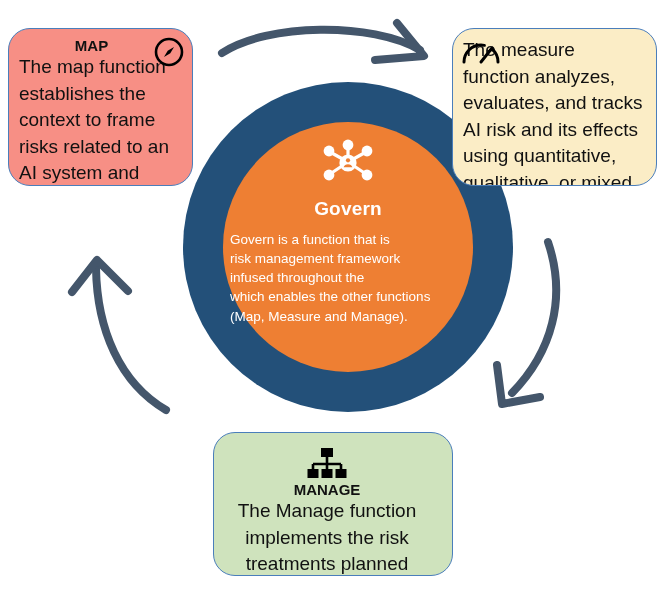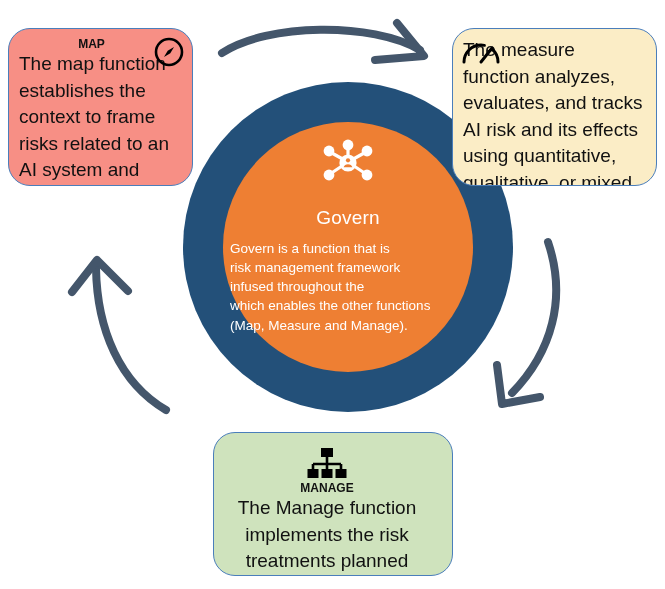--- a/index.html
+++ b/index.html
@@ -31,39 +31,39 @@
     border-radius:50%;
     background:#ee7f33;
     z-index:11;
     display:flex;flex-direction:column;
     align-items:center;
     padding-top:16px;
     box-sizing:border-box;
   }
   .govern-icon{width:56px;height:50px;display:block;}
   .govern-title{
-    color:#ffffff;font-weight:normal;font-size:19px;
-    margin-top:19px;letter-spacing:.2px;
+    color:#ffffff;font-weight:bold;font-size:19px;
+    margin-top:10px;letter-spacing:.2px;
   }
   .govern-body{
     color:#ffffff;font-size:13.5px;line-height:1.42;
     text-align:left;margin-top:10px;width:236px;
   }
   .govern-body div{white-space:nowrap;}
 
   
   .box{
     position:absolute;
     border:1.3px solid #4a7ebb;
     border-radius:22px;
     box-sizing:border-box;
     z-index:20;
     overflow:hidden;
   }
-  .box-title{font-weight:bold;font-size:12px;color:#111;}
+  .box-title{font-weight:bold;font-size:15px;color:#111;}
   .box-body{font-size:19px;line-height:1.40;color:#111;}
 
   
   #box-map{
     left:8px;top:28px;width:185px;height:158px;
     background:#f78f85;
     padding:8px 10px 6px 10px;
   }
   #box-map .box-title{display:block;text-align:center;margin-left:-18px;}
   #box-map .box-body{text-align:left;margin-top:1px;}

